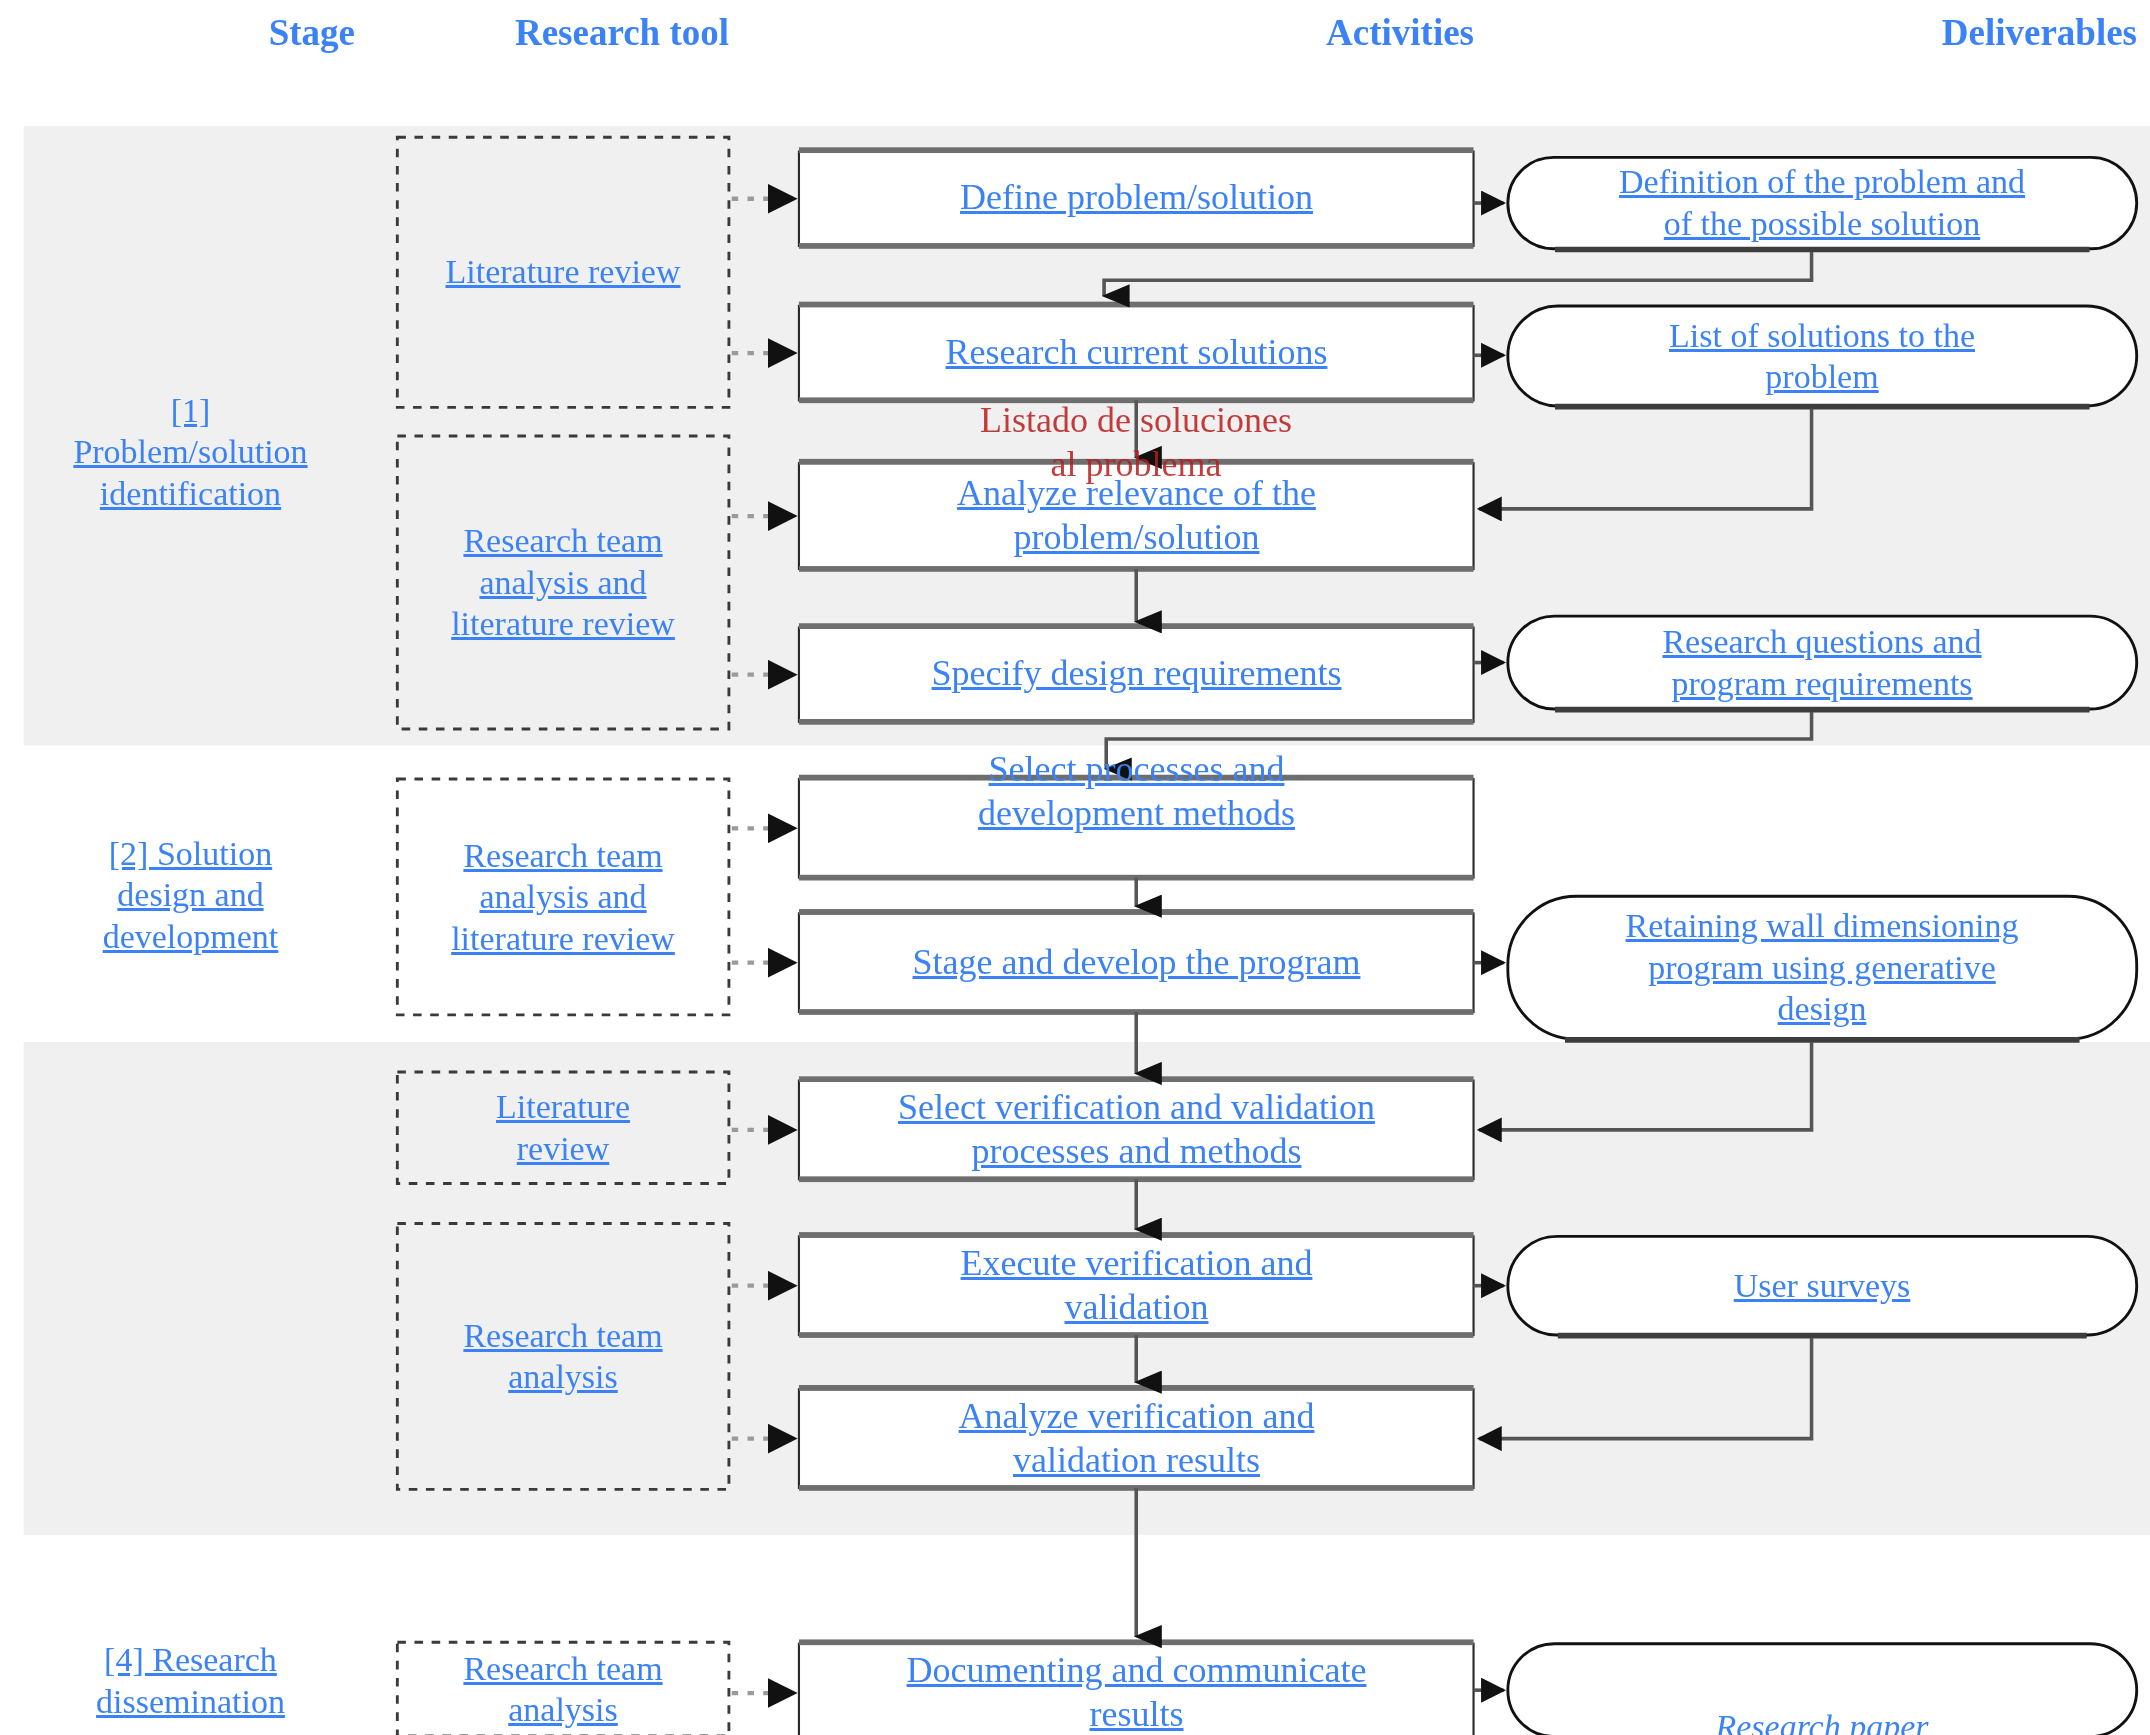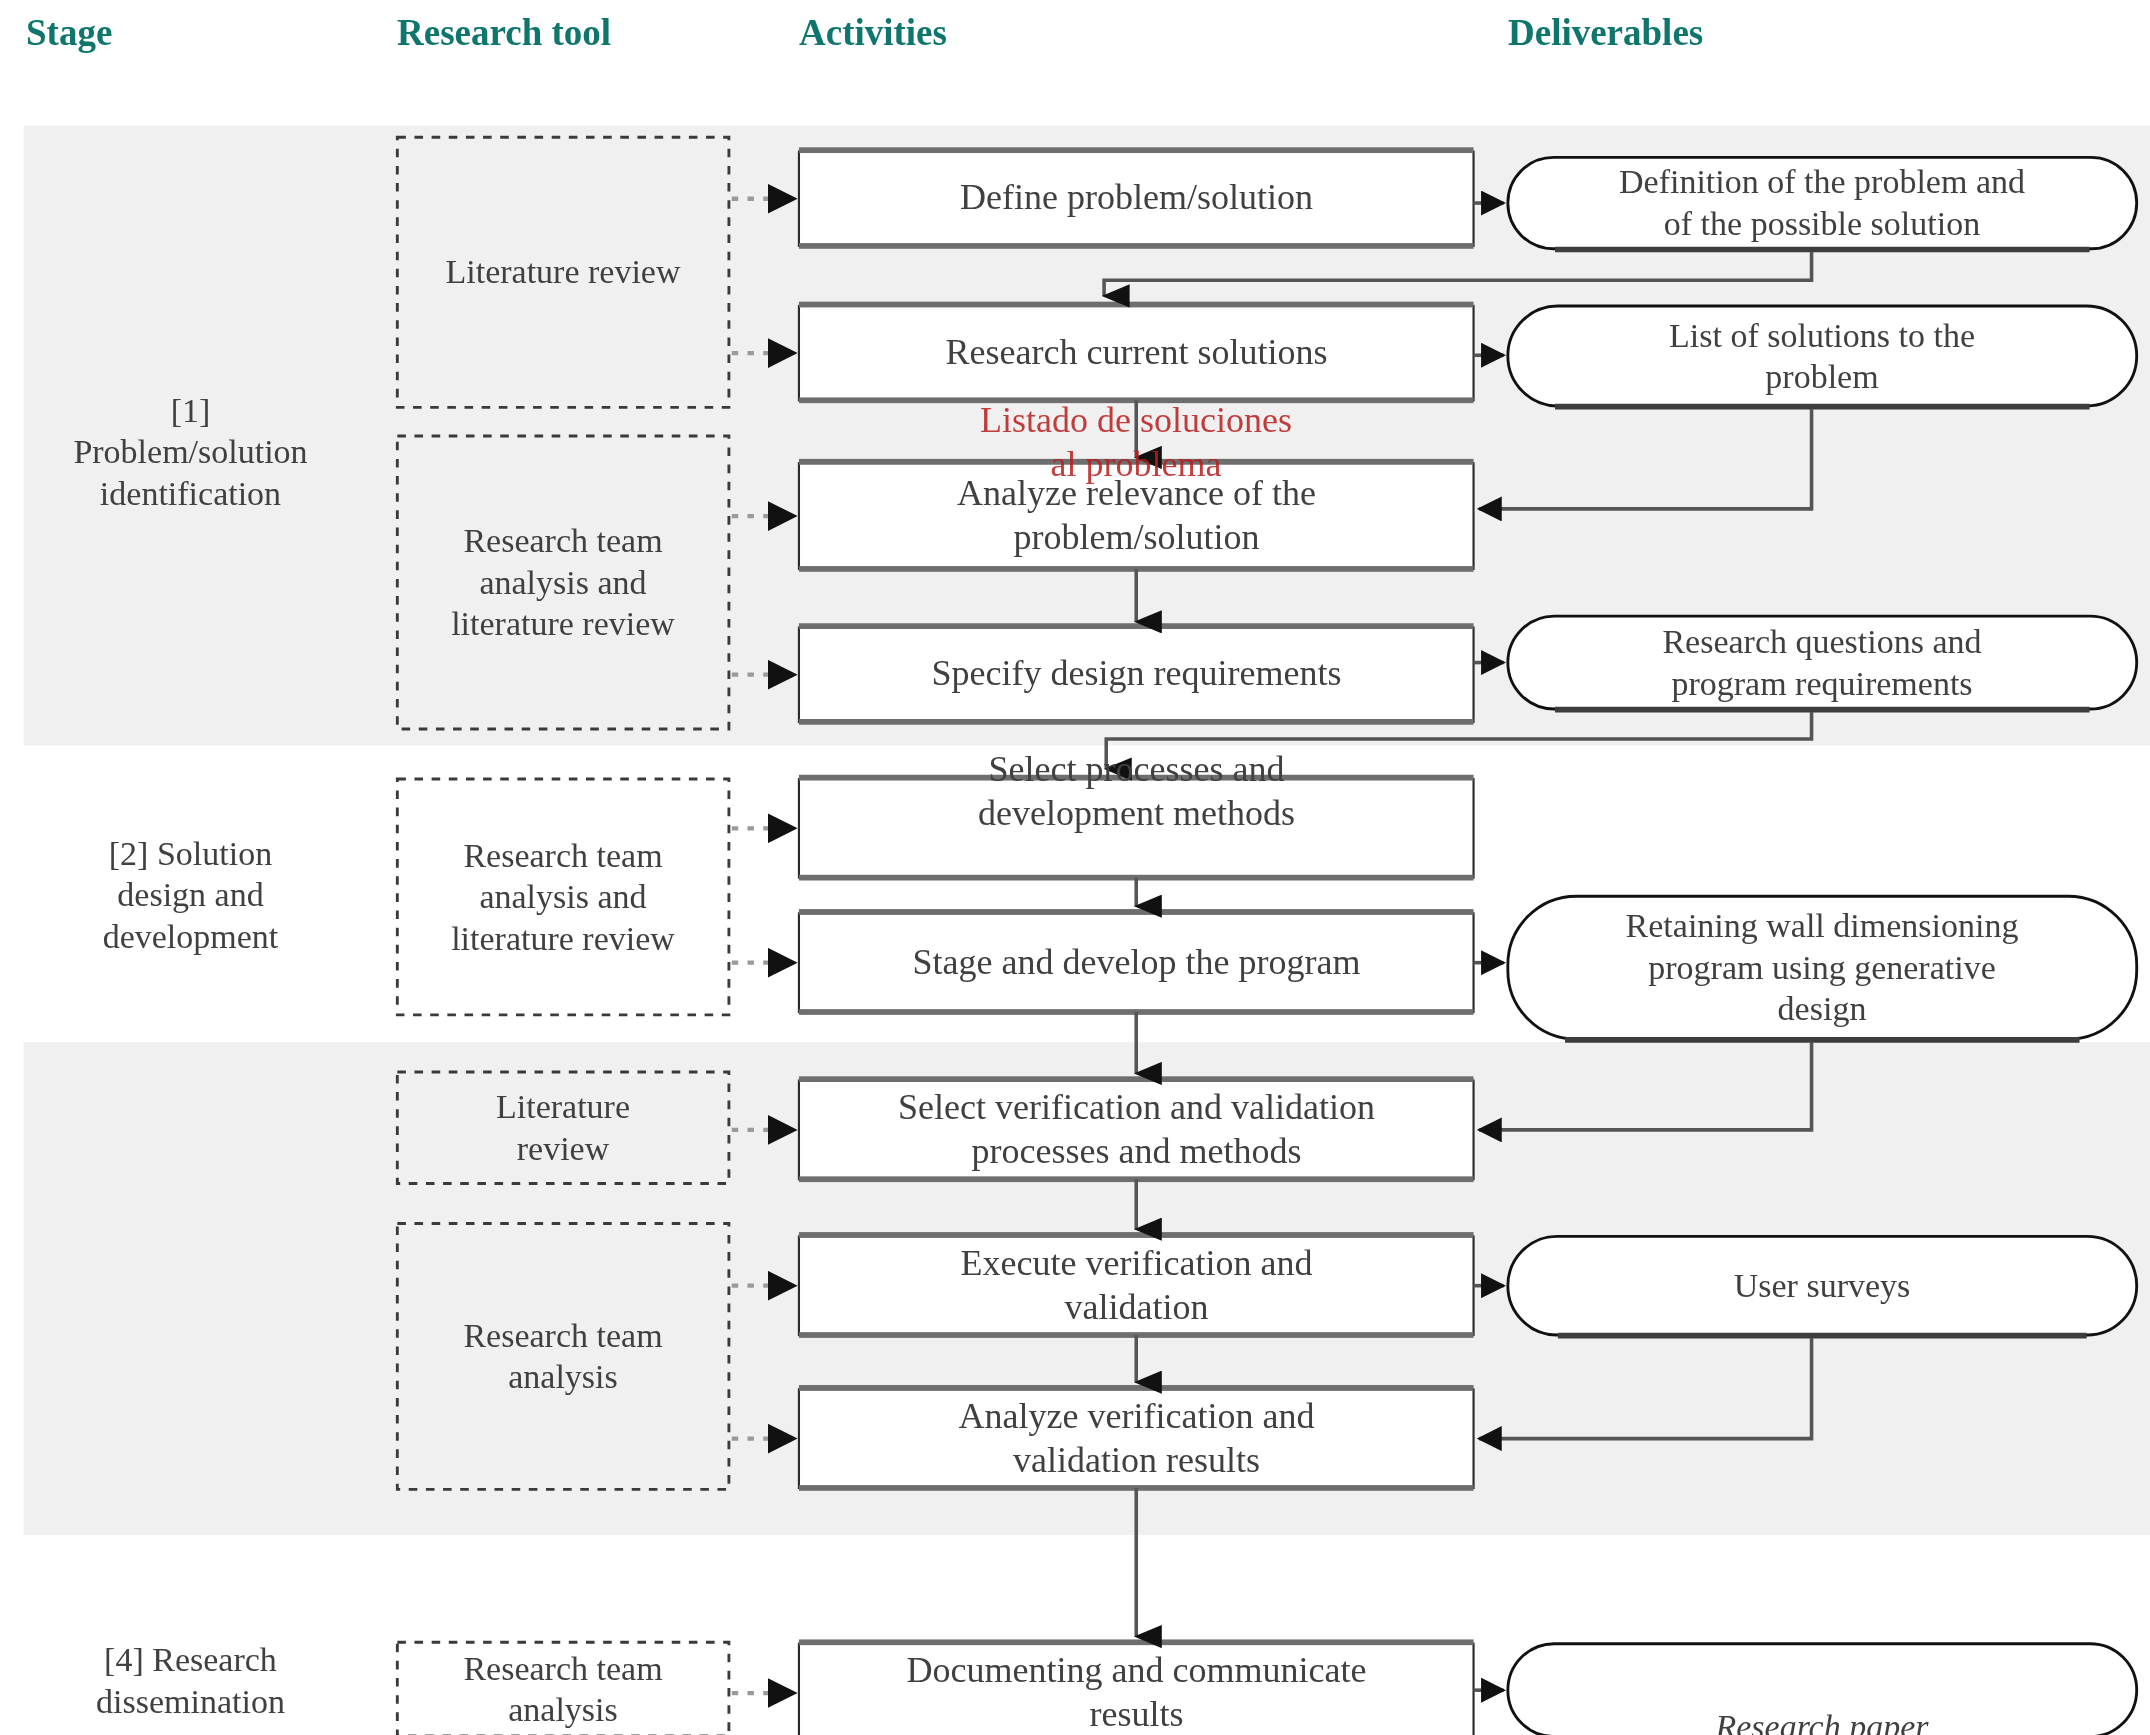--- a/index.html
+++ b/index.html
@@ -1,23 +1,23 @@
 <!DOCTYPE html>
 <html style="font-size:11.4px"><head>
 <meta charset="utf-8">
 <style>
   html,body{margin:0;padding:0;background:#ffffff;}
   body{width:2151px;height:1736px;position:relative;overflow:hidden;
        font-family:"Liberation Serif", serif;}
   #stage{position:absolute;left:0;top:0;width:2151px;height:1736px;}
   svg{position:absolute;left:0;top:0;width:2151px;height:1736px;display:block;}
-  .colhead{position:absolute;font-weight:bold;font-size:37px;color:#0f766e;
-           text-align:left;white-space:nowrap;}
+  .colhead{position:absolute;font-weight:bold;font-size:37px;color:#3b82f6;
+           text-align:right;white-space:nowrap;}
   .celltext{position:absolute;display:flex;align-items:center;justify-content:center;
-            text-align:center;color:#404040;line-height:1.22;}
+            text-align:center;color:#3b82f6;line-height:1.22;text-decoration:underline;}
   .stagelbl{font-size:34px;}
   .tooltxt{font-size:34px;}
   .acttxt{font-size:36px;}
   .deltxt{font-size:34px;}
   .ital{font-style:italic;margin-top:37px;}
   .ghost{position:absolute;color:#b91c1c;font-size:36px;text-align:center;
          line-height:1.22;opacity:.85;}
 </style>
 </head>
 <body>

